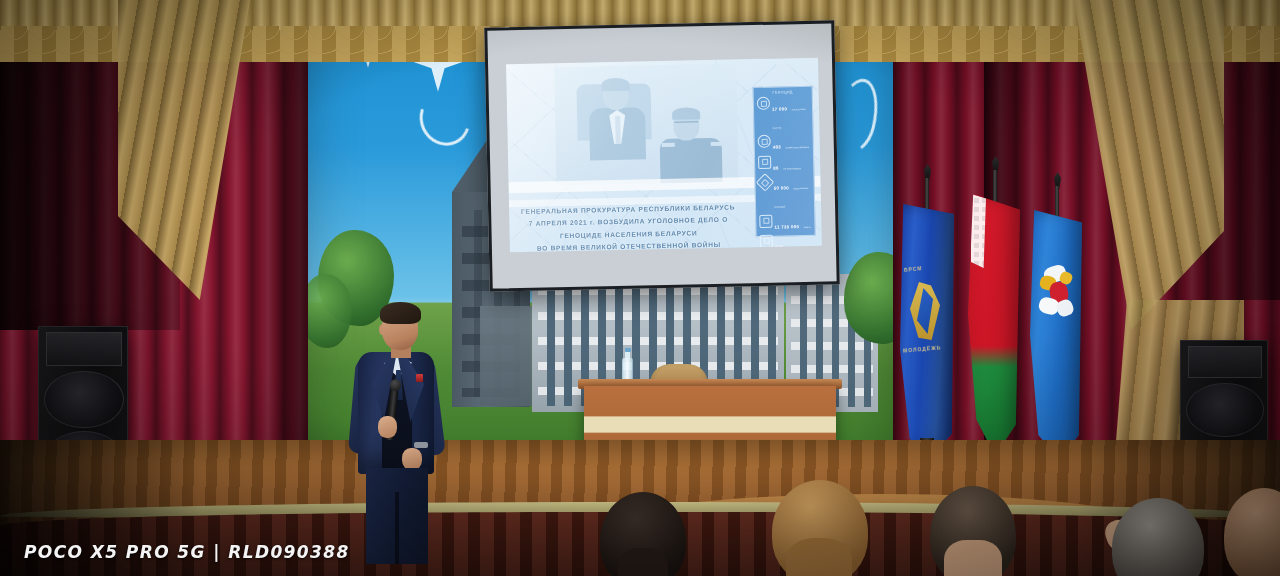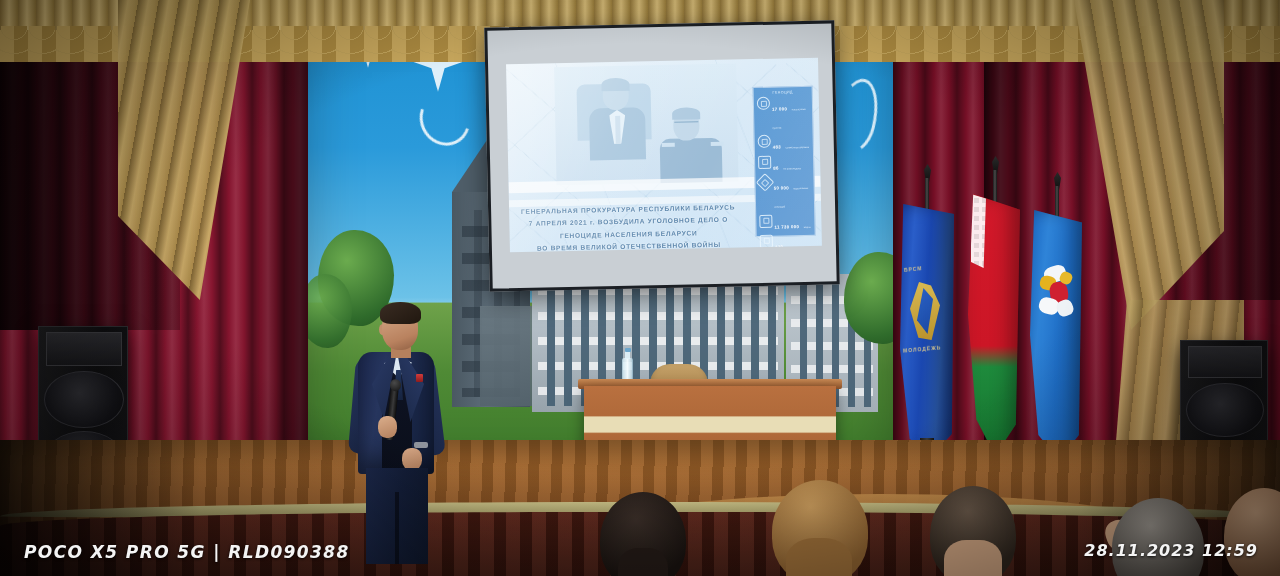--- a/index.html
+++ b/index.html
@@ -823,15 +823,14 @@
   <div class="head h1"></div>
   <div class="head h2"></div>
   <div class="head h3"></div>
   <div class="hand-small"></div>
   <div class="head h4"></div>
   <div class="head h5"></div>
 
   <div class="vignette"></div>
 
   <div class="wm brand">POCO X5 PRO 5G | RLD090388</div>
-  <div class="wm stamp">28.11.2023  12:59</div>
 
 </div>
 
 </body></html>

